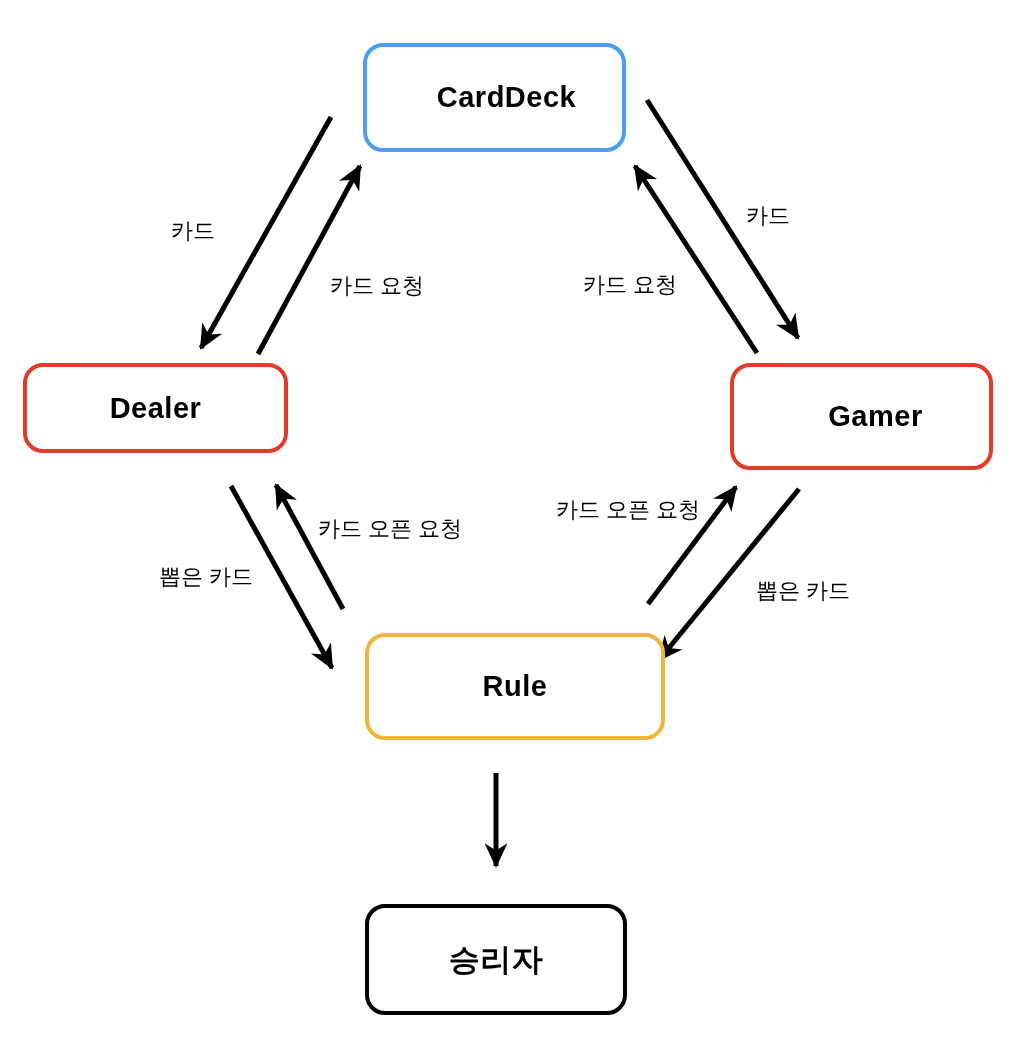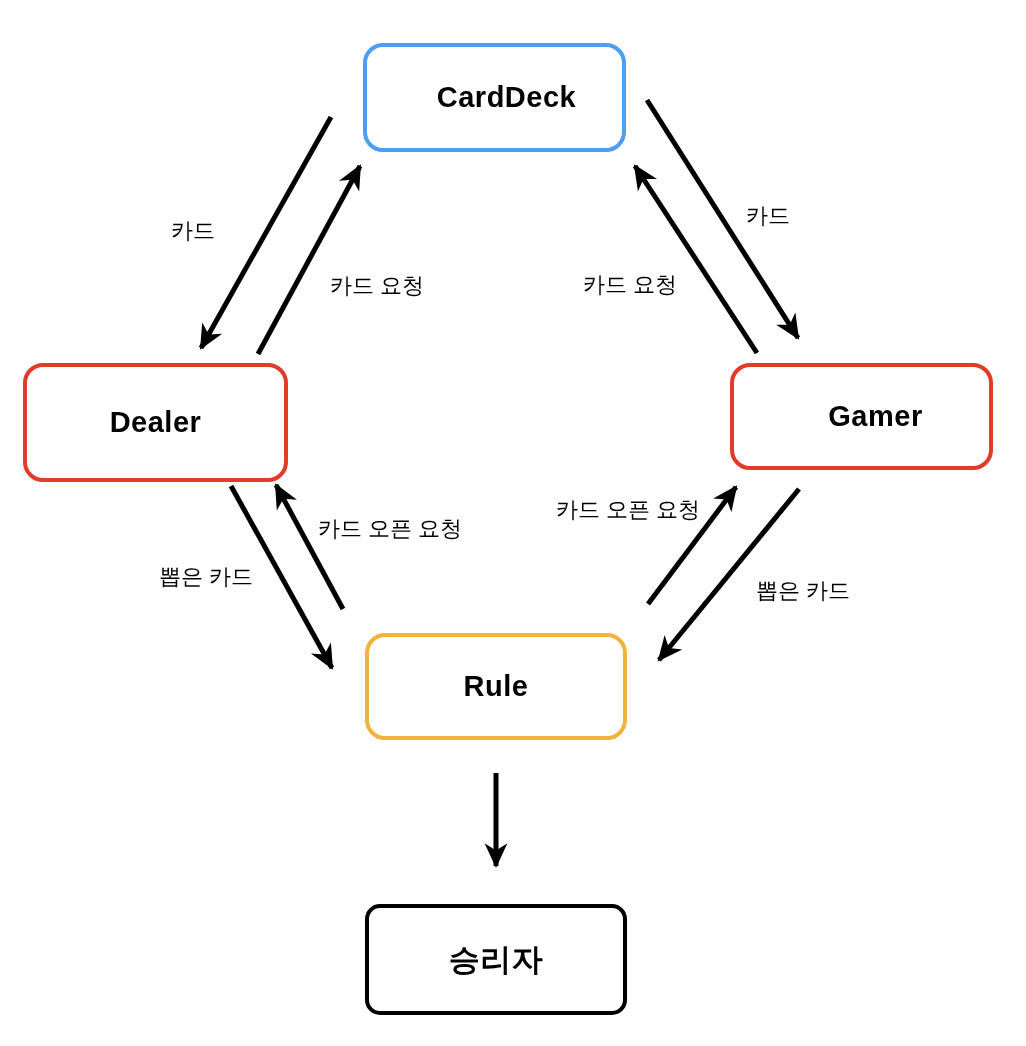--- a/index.html
+++ b/index.html
@@ -35,23 +35,23 @@
     border-radius: 20px;
     display: flex;
     align-items: center;
     justify-content: center;
     font-size: 29px;
     font-weight: bold;
     color: #000000;
     letter-spacing: 0.5px;
   }
   .node-carddeck { left: 363px; top: 43px;  width: 263px; height: 109px; padding-left: 24px; }
-  .node-dealer   { left: 23px;  top: 363px; width: 265px; height: 119px; }
+  .node-dealer   { left: 23px;  top: 363px; width: 265px; height: 90px; }
   .node-gamer    { left: 730px; top: 363px; width: 263px; height: 107px; padding-left: 28px; }
-  .node-rule     { left: 365px; top: 633px; width: 262px; height: 107px; }
+  .node-rule     { left: 365px; top: 633px; width: 300px; height: 107px; }
   .node-winner   { left: 365px; top: 904px; width: 262px; height: 111px; font-size: 31px; }
   .edge-label {
     position: absolute;
     transform: translate(-50%, -50%);
     font-size: 22px;
     color: #000000;
     white-space: nowrap;
   }
   .lbl-card-left     { left: 193px; top: 231px; }
   .lbl-cardreq-left  { left: 377px; top: 286px; }
@@ -93,21 +93,21 @@
   </div>
 
   <div class="node node-gamer" style="border-color: rgb(224, 60, 43);">
     <span>Gamer</span>
   </div>
 
   <div class="node node-rule" style="border-color: rgb(242, 179, 60);">
     <span>Rule</span>
   </div>
 
-  <div class="node node-winner" style="border-color: rgb(0, 0, 0); border-radius: 15px;">
+  <div class="node node-winner" style="border-color: rgb(0, 0, 0);">
     <span>승리자</span>
   </div>
 
   <div class="edge-label lbl-card-left">카드</div>
   <div class="edge-label lbl-cardreq-left">카드 요청</div>
   <div class="edge-label lbl-card-right">카드</div>
   <div class="edge-label lbl-cardreq-right">카드 요청</div>
   <div class="edge-label lbl-drawn-left">뽑은 카드</div>
   <div class="edge-label lbl-open-left">카드 오픈 요청</div>
   <div class="edge-label lbl-drawn-right">뽑은 카드</div>

